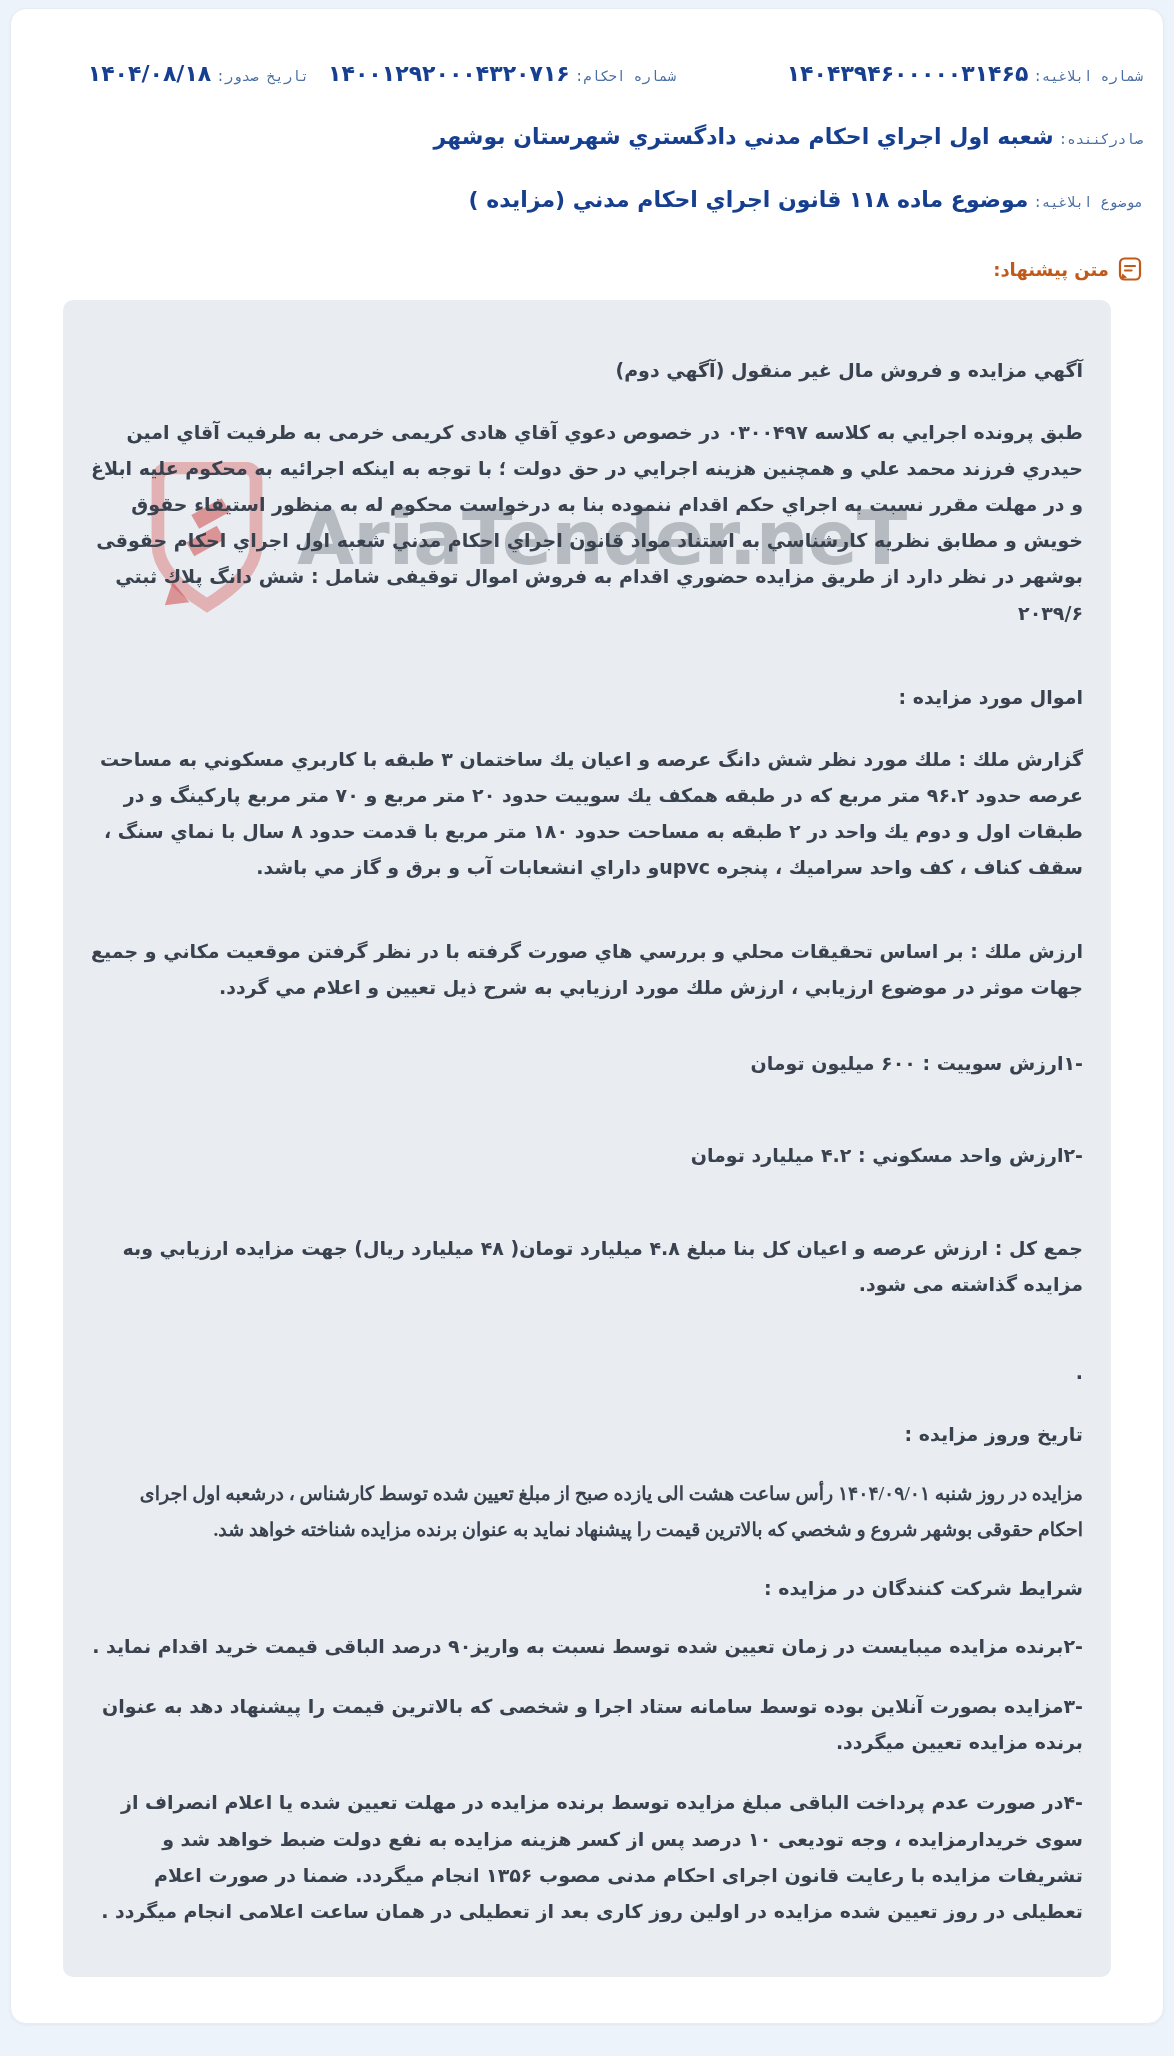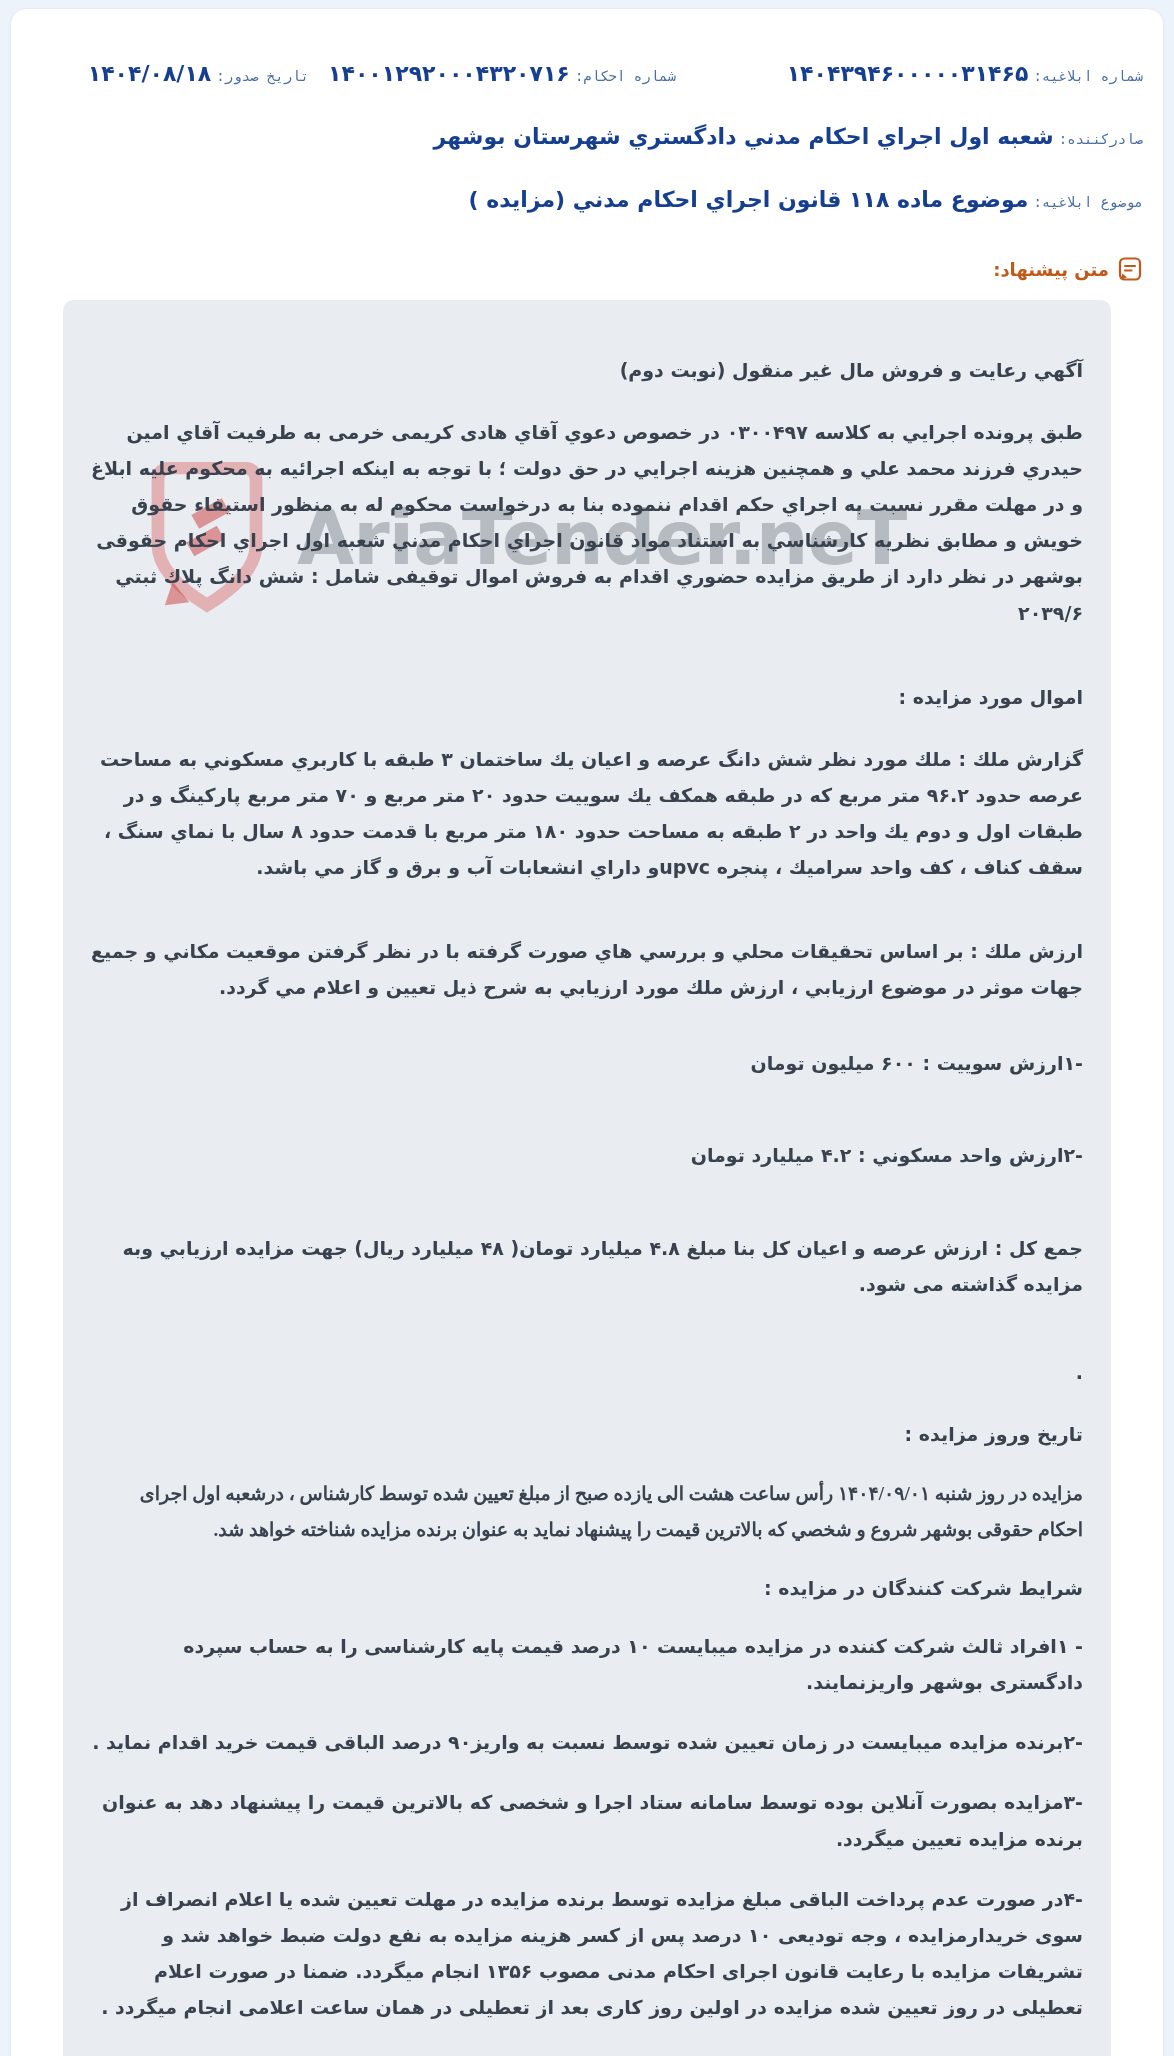--- a/index.html
+++ b/index.html
@@ -163,32 +163,31 @@
         <g fill="rgba(203,60,60,0.5)">
           <path d="M49 54 L80 37 L88 51 L57 68 Z"></path>
           <path d="M44 82 L75 65 L83 79 L52 96 Z"></path>
           <path d="M30 122 L47 143 L22 146 Z"></path>
         </g>
       </svg>
       <span class="watermark-text">AriaTender.neT</span>
     </div>
 
     <div class="notice-text">
-        <p>آگهي رعایت و فروش مال غیر منقول (نوبت دوم)</p>
+        <p>آگهي مزایده و فروش مال غیر منقول (آگهي دوم)</p>
         <p>طبق پرونده اجرایي به کلاسه ۰۳۰۰۴۹۷ در خصوص دعوي  آقاي هادی کریمی خرمی به طرفیت  آقاي امین حیدري فرزند محمد علي  و همچنین هزینه اجرایي در حق دولت ؛ با توجه به اینکه اجرائیه به محکوم علیه ابلاغ و در مهلت مقرر نسبت به اجراي حکم اقدام ننموده بنا به درخواست محکوم له به منظور استیفاء حقوق خویش و مطابق نظریه کارشناسي به استناد مواد قانون اجراي احکام مدني شعبه اول اجراي احکام حقوقی بوشهر در نظر دارد از طریق مزایده حضوري اقدام به فروش اموال توقیفی شامل : شش دانگ پلاك ثبتي ۲۰۳۹/۶</p>
         <p>اموال مورد مزایده :</p>
         <p>گزارش ملك : ملك مورد نظر شش دانگ عرصه و اعیان یك ساختمان ۳ طبقه با کاربري مسکوني به مساحت عرصه  حدود ۹۶.۲ متر مربع که در طبقه همکف یك سوییت حدود ۲۰ متر مربع و ۷۰ متر مربع پارکینگ و در طبقات اول و دوم یك واحد در ۲ طبقه به مساحت حدود ۱۸۰ متر مربع با قدمت حدود ۸ سال با نماي سنگ ، سقف کناف ، کف واحد سرامیك ، پنجره  upvcو داراي انشعابات آب و برق و گاز مي باشد.</p>
         <p>ارزش ملك : بر اساس تحقیقات محلي و بررسي هاي صورت گرفته با در نظر گرفتن موقعیت مکاني و جمیع جهات موثر در موضوع ارزیابي ، ارزش ملك مورد ارزیابي به شرح ذیل تعیین و اعلام مي گردد.</p>
         <p>-۱ارزش سوییت : ۶۰۰ میلیون تومان</p>
         <p>-۲ارزش واحد مسکوني : ۴.۲ میلیارد تومان</p>
         <p>جمع کل : ارزش عرصه و اعیان کل بنا مبلغ ۴.۸ میلیارد تومان( ۴۸ میلیارد ریال)  جهت مزایده  ارزیابي وبه مزایده گذاشته می شود.</p>
         <p>.</p>
         <p>تاریخ وروز مزایده :</p>
         <p>مزایده در روز  شنبه  ۱۴۰۴/۰۹/۰۱ رأس ساعت  هشت الی یازده صبح از مبلغ تعیین شده توسط کارشناس ، درشعبه اول اجرای احکام حقوقی بوشهر شروع و شخصي که بالاترین قیمت را پیشنهاد نماید به عنوان برنده مزایده شناخته خواهد شد.</p>
         <p>شرایط شرکت کنندگان در مزایده :</p>
-        <p>- ۱افراد ثالث شرکت کننده در مزایده  میبایست ۱۰ درصد قیمت پایه کارشناسی را به حساب سپرده دادگستری بوشهر واریزنمایند.</p>
         <p>-۲برنده مزایده میبایست در زمان تعیین شده توسط نسبت به واریز۹۰ درصد الباقی قیمت خرید اقدام نماید .</p>
         <p>-۳مزایده بصورت آنلاین بوده توسط سامانه ستاد اجرا و شخصی که بالاترین قیمت را پیشنهاد دهد به عنوان برنده مزایده تعیین میگردد.</p>
         <p>-۴در صورت عدم پرداخت الباقی مبلغ مزایده توسط برنده مزایده در مهلت تعیین شده یا اعلام انصراف از سوی خریدارمزایده ، وجه تودیعی ۱۰ درصد پس از کسر هزینه مزایده به نفع دولت ضبط خواهد شد و تشریفات مزایده با رعایت قانون اجرای احکام مدنی مصوب ۱۳۵۶ انجام  میگردد. ضمنا در صورت اعلام تعطیلی در روز تعیین شده مزایده در اولین روز کاری بعد از تعطیلی در همان ساعت اعلامی انجام میگردد .</p>
       </div>
   </div>
 
 </div>
 
 </body></html>

